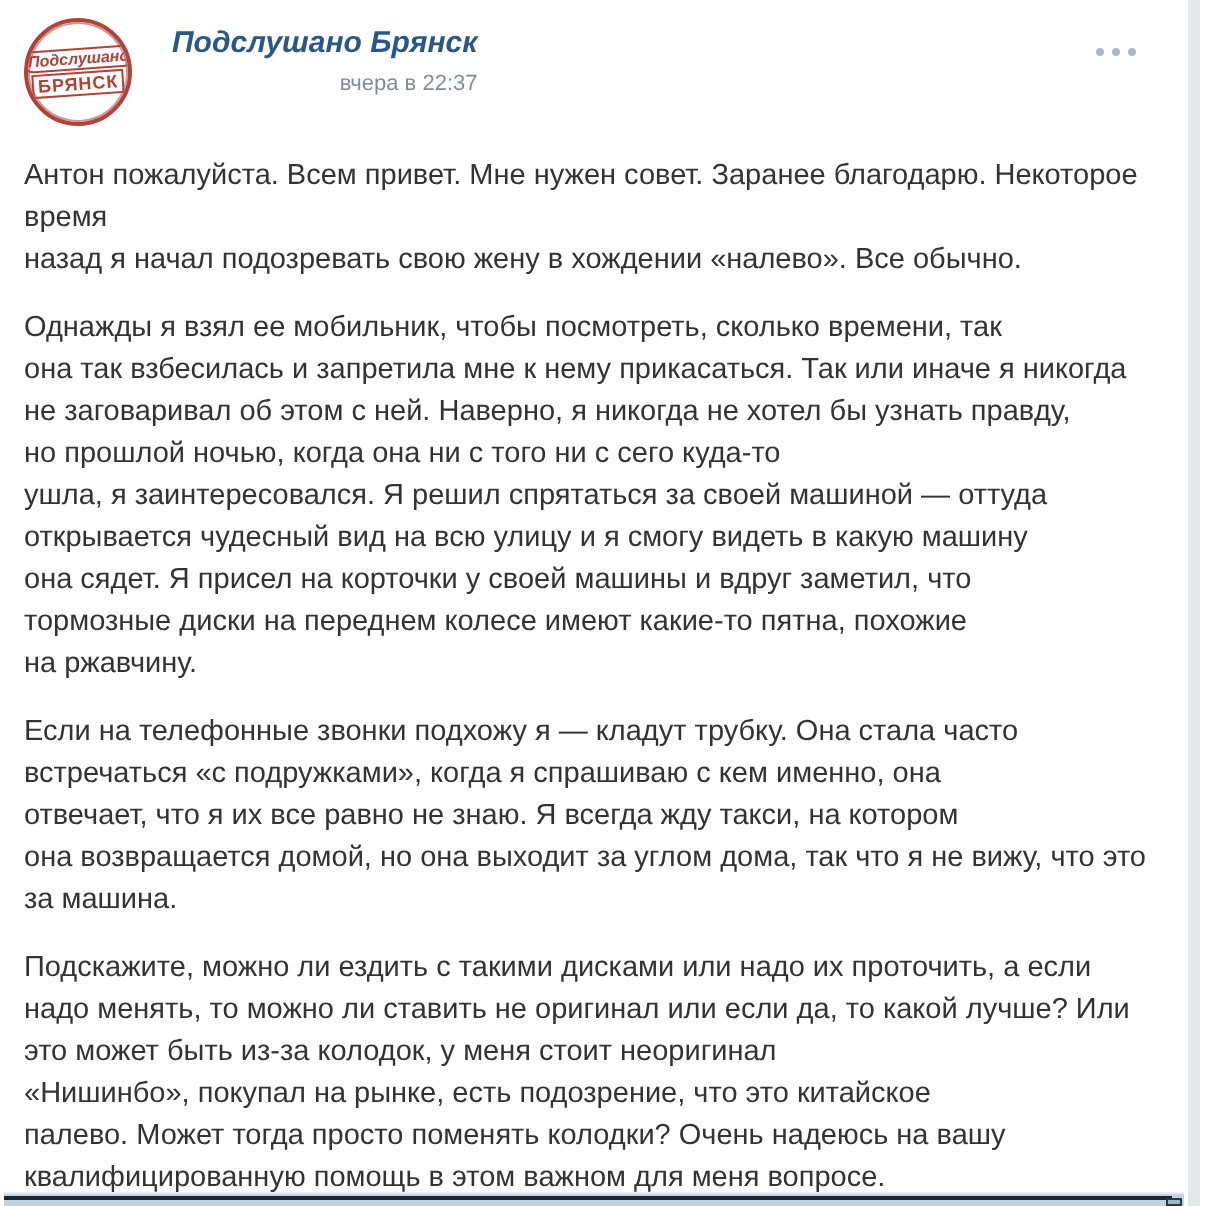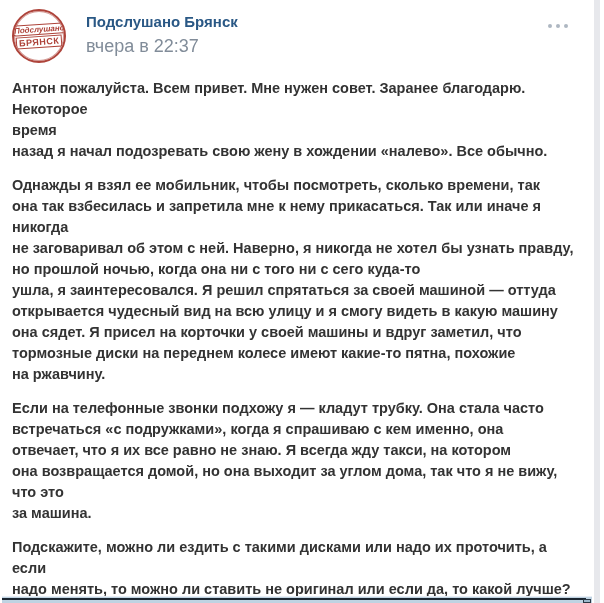--- a/index.html
+++ b/index.html
@@ -56,26 +56,28 @@
     transform: rotate(-4deg);
     white-space: nowrap;
   }
   .header-info { margin-left: 20px; padding-top: 4px; }
   .group-name {
     font-size: 15px; font-weight: 700;
     color: #2a5885;
     text-decoration: none;
     display: inline-block;
     cursor: pointer;
+    font-style: italic;
   }
   .post-time {
-    font-size: 18px;
+    font-size: 11px;
     color: #818c99;
     margin-top: 5px;
     cursor: pointer;
+    text-align: right;
   }
   .menu-button {
     position: absolute;
     right: 22px; top: 20px;
     display: flex; gap: 4px;
     padding: 4px;
     cursor: pointer;
   }
   .menu-button i {
     width: 4px; height: 4px;
@@ -84,21 +86,20 @@
   }
   .post-text {
     padding: 15px 10px 0 12px;
     font-size: 14.5px;
     line-height: 21px;
     color: #333333;
   }
   .post-text .para {
     white-space: pre-line;
     margin-bottom: 13px;
-    font-weight: bold;
   }
   .post-text .para:last-child { margin-bottom: 0; }
   .attachment-sliver {
     position: absolute;
     left: 2px; bottom: 0;
     width: 590px; height: 7px;
     background: #bfd3e2;
     border-top: 1px solid #e8eef5;
     cursor: pointer;
   }

